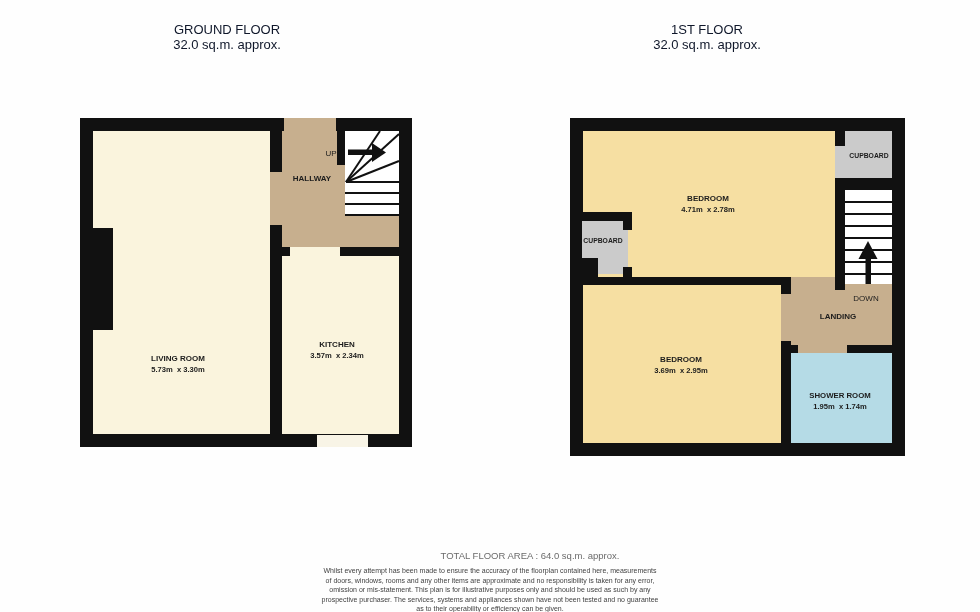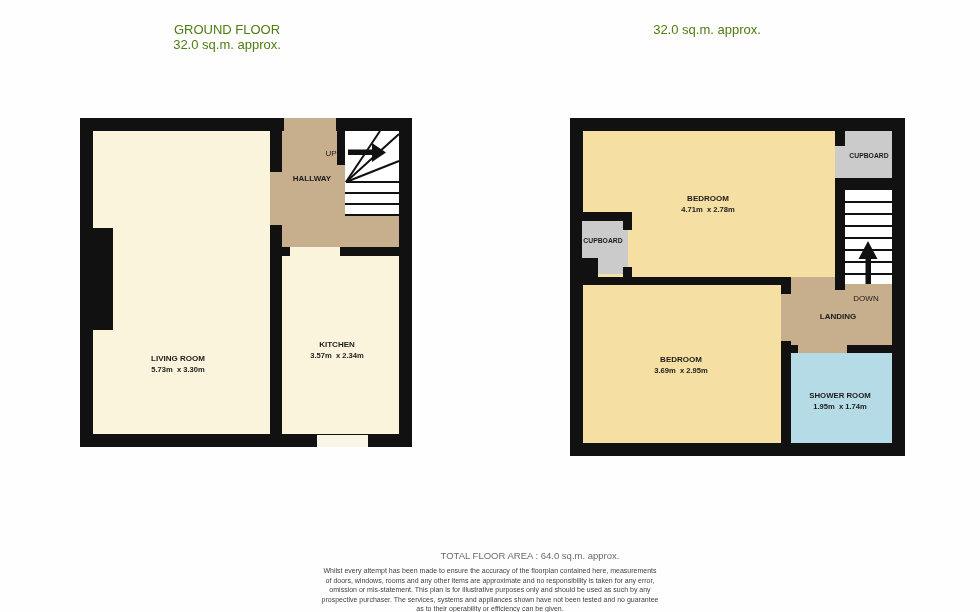--- a/index.html
+++ b/index.html
@@ -4,21 +4,21 @@
 <style>
   html,body{margin:0;padding:0;}
   body{
     width:980px;height:612px;position:relative;
     background:#fefefe;
     font-family:"Liberation Sans", sans-serif;
     overflow:hidden;
   }
   .floor-title{
     position:absolute;top:22px;width:300px;
-    text-align:center;color:#4d7c0f;
+    text-align:center;color:#0f172a;
     font-size:13px;line-height:15px;
   }
   .plan-svg{position:absolute;left:0;top:0;}
   svg text{fill:#1c1c1c;white-space:pre;}
   svg text.room-name{font-size:8px;font-weight:bold;}
   svg text.room-dims{font-size:7.6px;font-weight:bold;}
   svg text.small-name{font-size:6.8px;font-weight:bold;}
   svg text.dir-label{font-size:8px;}
   .wall{fill:#111111;}
   .cream{fill:#faf4dd;}
@@ -35,20 +35,21 @@
   .disclaimer{top:566px;font-size:7px;line-height:9.6px;color:#3f3f3f;}
 </style>
 </head>
 <body>
 
 <div class="floor-title" style="left:77px;">
   <div>GROUND FLOOR</div>
   <div>32.0 sq.m. approx.</div>
 </div>
 <div class="floor-title" style="left:557px;">
+  <div>1ST FLOOR</div>
   <div>32.0 sq.m. approx.</div>
 </div>
 
 <svg class="plan-svg" width="980" height="612" viewBox="0 0 980 612">
 
   <g>
     <rect class="wall" x="80" y="118" width="332" height="329"></rect>
     <rect class="cream" x="93" y="131" width="306" height="303"></rect>
 
     <rect class="tan" x="282" y="131" width="117" height="116"></rect>

